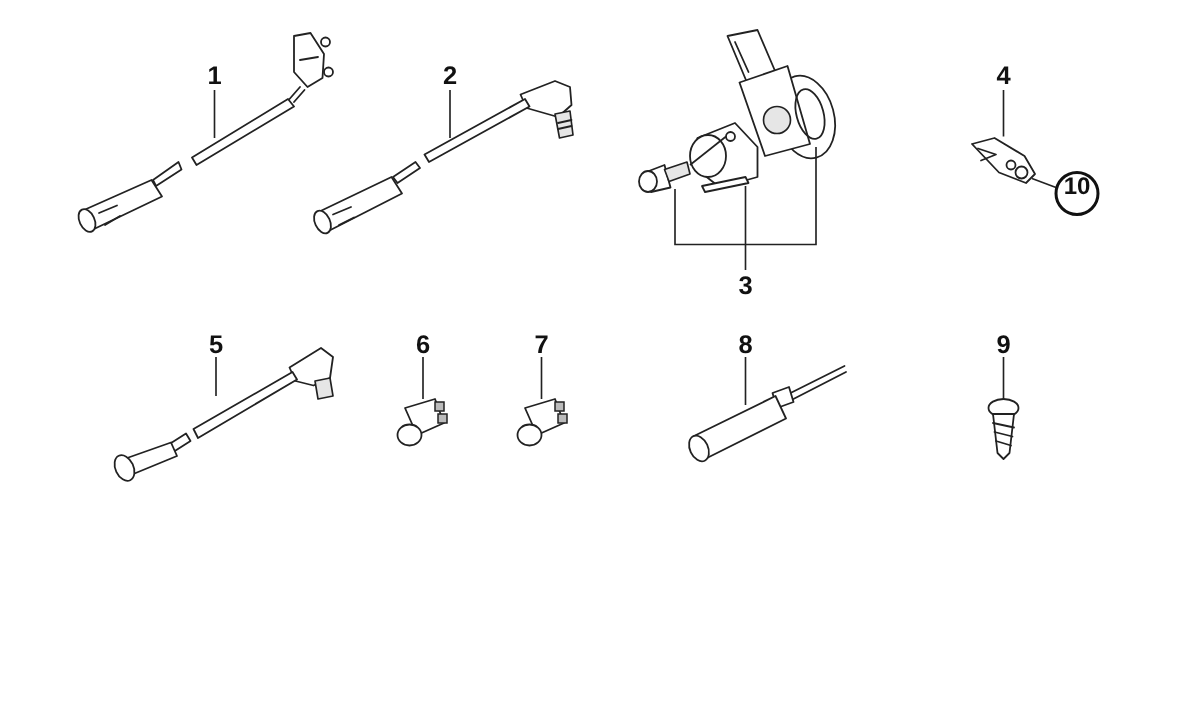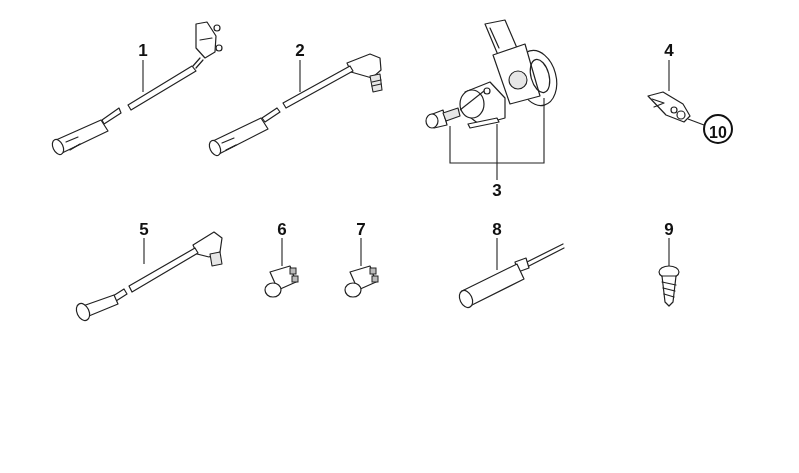--- a/index.html
+++ b/index.html
@@ -1,19 +1,19 @@
 <!DOCTYPE html>
 <html><head>
   <meta charset="utf-8">
   <style>
     html, body { margin: 0; padding: 0; background: #ffffff; }
     body { width: 799px; height: 473px; position: relative; overflow: hidden; font-family: "Liberation Sans", sans-serif; }
     #diagram { position: absolute; left: 0; top: 0; width: 799px; height: 473px; }
     .callout { position: absolute; font-family: "Liberation Sans", sans-serif; font-weight: bold; font-size: 17px; color: #111; line-height: 1; transform: translateX(-50%); }
-    .callout-circle { position: absolute; width: 30px; height: 30px; border: 2px solid #111; border-radius: 50%; background: #fff; display: flex; align-items: flex-end; justify-content: center; font-weight: bold; font-size: 16px; color: #111; box-sizing: border-box; }
+    .callout-circle { position: absolute; width: 30px; height: 30px; border: 2px solid #111; border-radius: 50%; background: #fff; display: flex; align-items: flex-start; justify-content: center; font-weight: bold; font-size: 16px; color: #111; box-sizing: border-box; }
     svg .ln { fill: none; stroke: #222; stroke-width: 1.2; stroke-linecap: round; stroke-linejoin: round; }
     svg .lead { fill: none; stroke: #222; stroke-width: 1.1; }
     svg .part { fill: #fff; stroke: #222; stroke-width: 1.2; stroke-linejoin: round; }
     svg .shade { fill: #e6e6e6; stroke: #222; stroke-width: 1.1; stroke-linejoin: round; }
     svg .dark { fill: #bbb; stroke: #222; stroke-width: 1; }
   </style>
 </head>
 <body>
 
 <div id="diagram">

